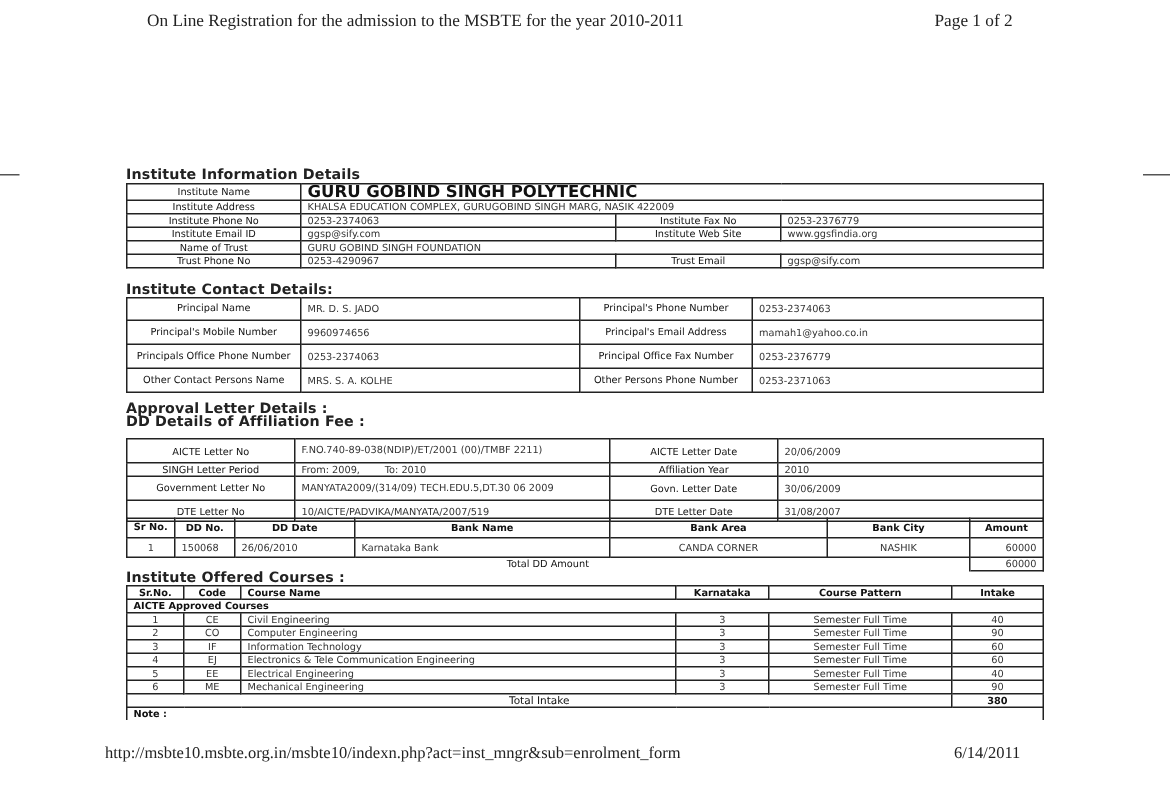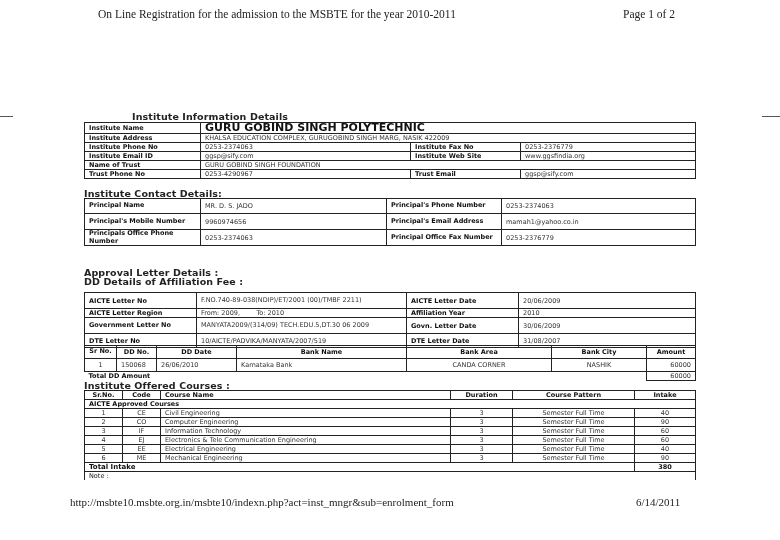--- a/index.html
+++ b/index.html
@@ -3,38 +3,38 @@
 <meta charset="utf-8">
 <style>
   html, body { margin:0; padding:0; background:#fff; }
   body { width:780px; height:540px; position:relative; overflow:hidden; color:#111; font-family:"DejaVu Sans", sans-serif; }
   .hdr { position:absolute; top:8px; font-family:"Liberation Serif", serif; font-size:11.5px; color:#222; }
   .ftr { position:absolute; top:496px; font-family:"Liberation Serif", serif; font-size:11px; color:#222; }
   .margin-mark { position:absolute; height:1px; background:#555; }
   .sec { position:absolute; left:84px; font-size:9.5px; font-weight:bold; color:#222; letter-spacing:0.1px; }
   table { border-collapse:collapse; position:absolute; left:84px; width:611px; table-layout:fixed; }
   td, th { border:1px solid #222; padding:0 4px; font-size:6.5px; line-height:8px; overflow:hidden; white-space:nowrap; }
-  .lbl { text-align:left; font-weight:bold; font-size:6.5px; }
+  .lbl { text-align:center; font-weight:normal; font-size:6.5px; }
   .val { font-size:6.5px; color:#333; }
   .big { font-size:11px; font-weight:bold; }
   .ctr { text-align:center; }
   .rt { text-align:right; }
   th { font-weight:bold; font-size:6.5px; }
   .wrap { white-space:normal; line-height:7.5px; }
 </style>
 </head>
 <body>
 
 <div class="hdr" style="left:66px;margin-left:32px;">On Line Registration for the admission to the MSBTE for the year 2010-2011</div>
 <div class="hdr" style="left:623px;text-align:right;">Page 1 of 2</div>
 
 <div class="margin-mark" style="left:0;top:116px;width:13px;"></div>
 <div class="margin-mark" style="left:762px;top:116px;width:18px;"></div>
 
-<div class="sec" style="top:111px;margin-left:48px;">Institute Information Details</div>
+<div class="sec" style="top:111px;">Institute Information Details</div>
 <table style="top:122px;">
   <colgroup>
       <col style="width:116px">
       <col style="width:210px">
       <col style="width:110px">
       <col style="width:175px">
     </colgroup>
   <tbody>
       <tr style="height:11px;">
     <td class="lbl">Institute Name</td>
@@ -89,41 +89,47 @@
       <td class="val">9960974656</td>
       <td class="lbl wrap">Principal's Email Address</td>
       <td class="val">mamah1@yahoo.co.in</td>
       </tr>
   <tr style="height:16px;">
         <td class="lbl wrap">Principals Office Phone Number</td>
       <td class="val">0253-2374063</td>
       <td class="lbl wrap">Principal Office Fax Number</td>
       <td class="val">0253-2376779</td>
       </tr>
+  <tr style="height:16px;">
+        <td class="lbl wrap">Other Contact Persons Name</td>
+      <td class="val">MRS. S. A. KOLHE</td>
+      <td class="lbl wrap">Other Persons Phone Number</td>
+      <td class="val">0253-2371063</td>
+      </tr>
 </tbody>
   </table>
 
 <div class="sec" style="top:267px;">Approval Letter Details :</div>
 <div class="sec" style="top:276px;">DD Details of Affiliation Fee :</div>
 <table style="top:292px;">
   <colgroup>
       <col style="width:112px">
       <col style="width:210px">
       <col style="width:112px">
       <col style="width:177px">
     </colgroup>
   <tbody>
       <tr style="height:16px;">
         <td class="lbl">AICTE Letter No</td>
       <td class="val wrap">F.NO.740-89-038(NDIP)/ET/2001 (00)/TMBF 2211)</td>
       <td class="lbl">AICTE Letter Date</td>
       <td class="val">20/06/2009</td>
       </tr>
   <tr>
-        <td class="lbl">AICTE Letter Region</td>
+        <td class="lbl">SINGH Letter Period</td>
       <td class="val"><span>From:  2009,</span>&nbsp;&nbsp;&nbsp;&nbsp;&nbsp;&nbsp;&nbsp;&nbsp;<span>To:  2010</span></td>
       <td class="lbl">Affiliation Year</td>
       <td class="val">2010</td>
       </tr>
   <tr style="height:16px;">
         <td class="lbl wrap">Government Letter No</td>
       <td class="val wrap">MANYATA2009/(314/09) TECH.EDU.5,DT.30 06 2009</td>
       <td class="lbl">Govn. Letter Date</td>
       <td class="val">30/06/2009</td>
       </tr>
@@ -180,21 +186,21 @@
       <col style="width:290px">
       <col style="width:62px">
       <col style="width:122px">
       <col style="width:61px">
     </colgroup>
   <tbody>
       <tr>
     <th>Sr.No.</th>
     <th>Code</th>
     <th style="text-align:left;">Course Name</th>
-    <th>Duration</th>
+    <th>Karnataka</th>
     <th>Course Pattern</th>
     <th>Intake</th>
   </tr>
   <tr>
         <td colspan="6" style="font-weight:bold;">AICTE Approved Courses</td>
       </tr>
   <tr>
     <td class="ctr val">1</td>
     <td class="ctr val">CE</td>
     <td class="val">Civil Engineering</td>
@@ -240,19 +246,19 @@
     <td class="val">Mechanical Engineering</td>
     <td class="ctr val">3</td>
     <td class="ctr val">Semester Full Time</td>
     <td class="ctr val">90</td>
   </tr>
   <tr>
     <td colspan="5" class="lbl" style="font-size:7px;">Total Intake</td>
     <td class="ctr" style="font-weight:bold;">380</td>
   </tr>
   <tr>
-        <td colspan="6" style="font-weight:normal;border-bottom:none;">Note :</td>
+        <td colspan="6" style="font-weight:bold;border-bottom:none;">Note :</td>
       </tr>
 </tbody>
   </table>
 
 <div class="ftr" style="left:70px;">http://msbte10.msbte.org.in/msbte10/indexn.php?act=inst_mngr&amp;sub=enrolment_form</div>
 <div class="ftr" style="left:636px;">6/14/2011</div>
 
 </body></html>

